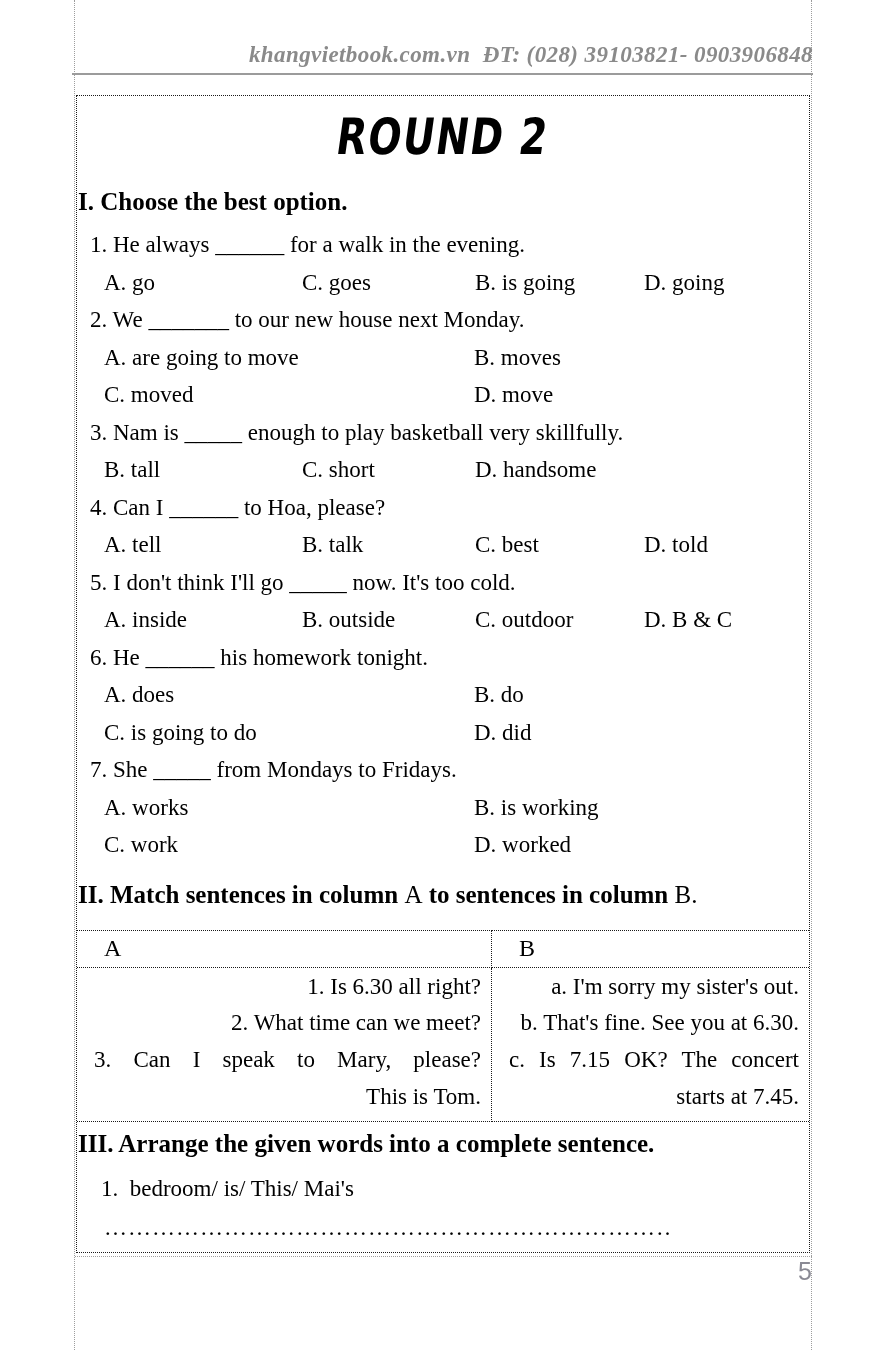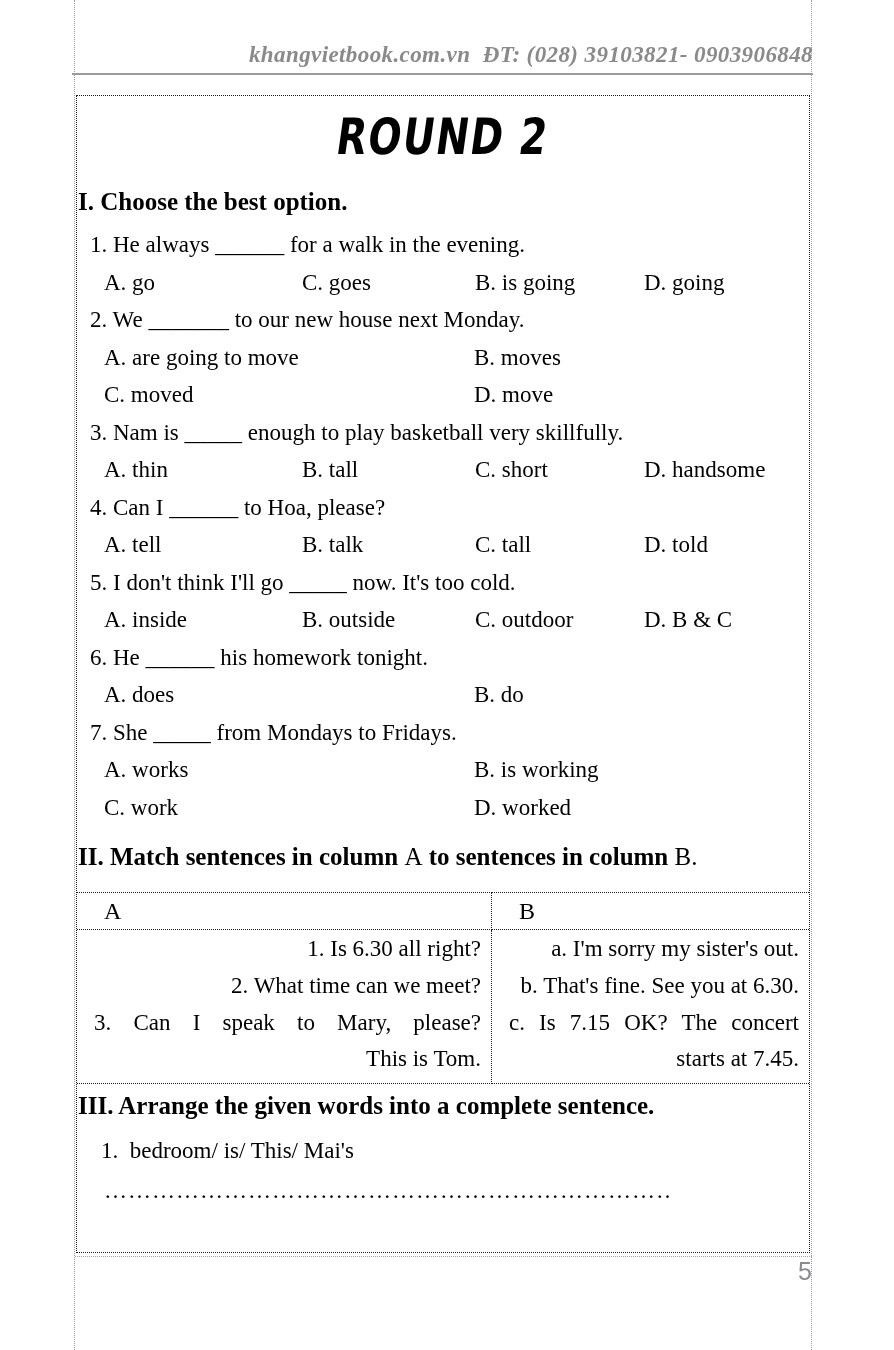--- a/index.html
+++ b/index.html
@@ -102,46 +102,49 @@
         <span>A. are going to move</span>
         <span>B. moves</span>
       </div>
       <div class="opt-row c2">
         <span>C. moved</span>
         <span>D. move</span>
       </div>
 
       <div class="q-row">3. Nam is _____ enough to play basketball very skillfully.</div>
       <div class="opt-row c4">
-        <span>A. thin</span>
         <span>B. tall</span>
         <span>C. short</span>
         <span>D. handsome</span>
       </div>
 
       <div class="q-row">4. Can I ______ to Hoa, please?</div>
       <div class="opt-row c4">
         <span>A. tell</span>
         <span>B. talk</span>
-        <span>C. tall</span>
+        <span>C. best</span>
         <span>D. told</span>
       </div>
 
       <div class="q-row">5. I don't think I'll go _____ now. It's too cold.</div>
       <div class="opt-row c4">
         <span>A. inside</span>
         <span>B. outside</span>
         <span>C. outdoor</span>
         <span>D. B &amp; C</span>
       </div>
 
       <div class="q-row">6. He ______ his homework tonight.</div>
       <div class="opt-row c2">
         <span>A. does</span>
         <span>B. do</span>
+      </div>
+      <div class="opt-row c2">
+        <span>C. is going to do</span>
+        <span>D. did</span>
       </div>
 
       <div class="q-row">7. She _____ from Mondays to Fridays.</div>
       <div class="opt-row c2">
         <span>A. works</span>
         <span>B. is working</span>
       </div>
       <div class="opt-row c2">
         <span>C. work</span>
         <span>D. worked</span>

